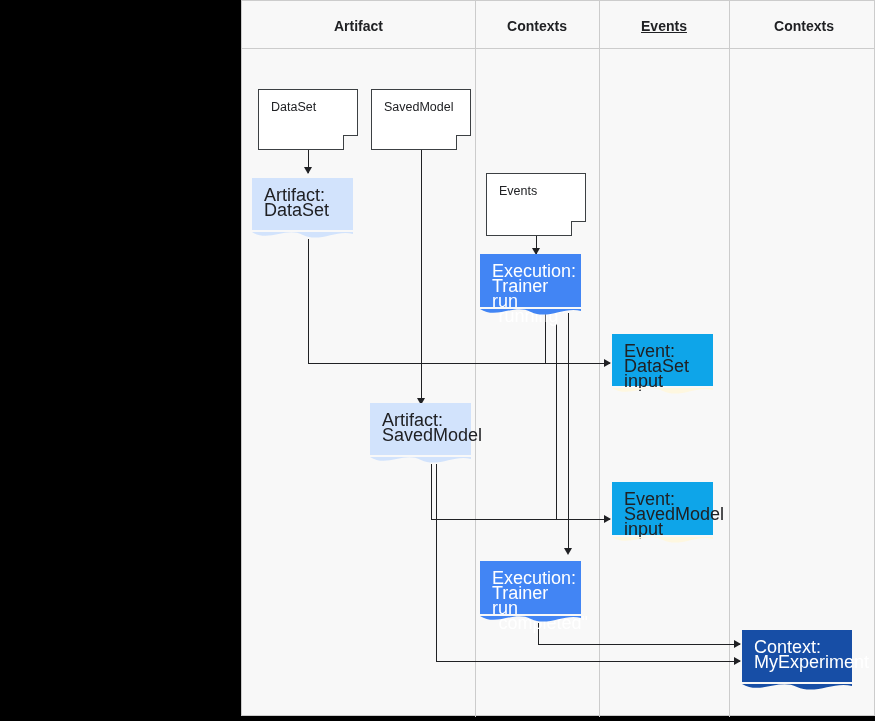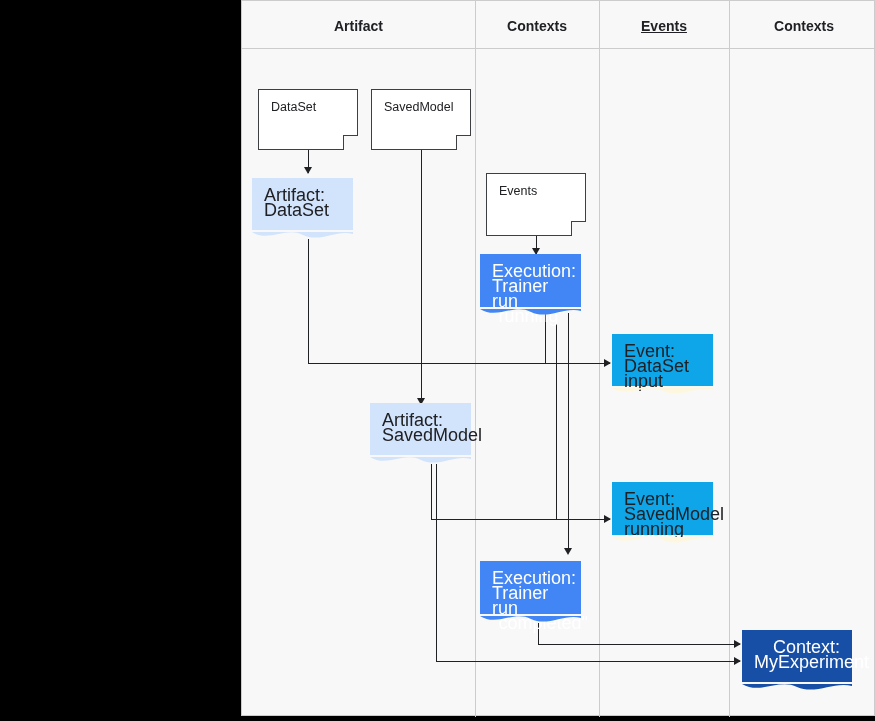--- a/index.html
+++ b/index.html
@@ -217,40 +217,40 @@
       <div class="wave-bottom">
         <svg width="101" height="10" viewBox="0 0 101 10" preserveAspectRatio="none">
           <path d="M0,0 C17,11 34,-6 51,3 C68,11 85,-3 101,2 L101,0 L0,0 Z" fill="#d2e3fc"></path>
         </svg>
       </div>
     </div>
 
     <div class="wave wave-yellow" style="left:370px; top:481px; width:101px; height:53px;">
       <div>Event:</div>
       <div>SavedModel</div>
-      <div>running</div>
+      <div>input</div>
       <div class="wave-bottom">
         <svg width="101" height="10" viewBox="0 0 101 10" preserveAspectRatio="none">
           <path d="M0,0 C17,11 34,-6 51,3 C68,11 85,-3 101,2 L101,0 L0,0 Z" fill="#fef7e0"></path>
         </svg>
       </div>
     </div>
 
     <div class="wave wave-darkblue" style="left:238px; top:560px; width:101px; height:53px;">
       <div>Execution:</div>
       <div>Trainer run</div>
       <div>"completed"</div>
       <div class="wave-bottom">
         <svg width="101" height="10" viewBox="0 0 101 10" preserveAspectRatio="none">
           <path d="M0,0 C17,11 34,-6 51,3 C68,11 85,-3 101,2 L101,0 L0,0 Z" fill="#4285f4"></path>
         </svg>
       </div>
     </div>
 
-    <div class="wave wave-navy" style="left:500px; top:629px; width:110px; height:52px;text-align:right;">
+    <div class="wave wave-navy" style="left:500px; top:629px; width:110px; height:52px;">
       <div>Context:</div>
       <div>MyExperiment</div>
       <div class="wave-bottom">
         <svg width="110" height="10" viewBox="0 0 110 10" preserveAspectRatio="none">
           <path d="M0,0 C18,11 37,-6 55,3 C74,11 92,-3 110,2 L110,0 L0,0 Z" fill="#174ea6"></path>
         </svg>
       </div>
     </div>
 
   </div>

